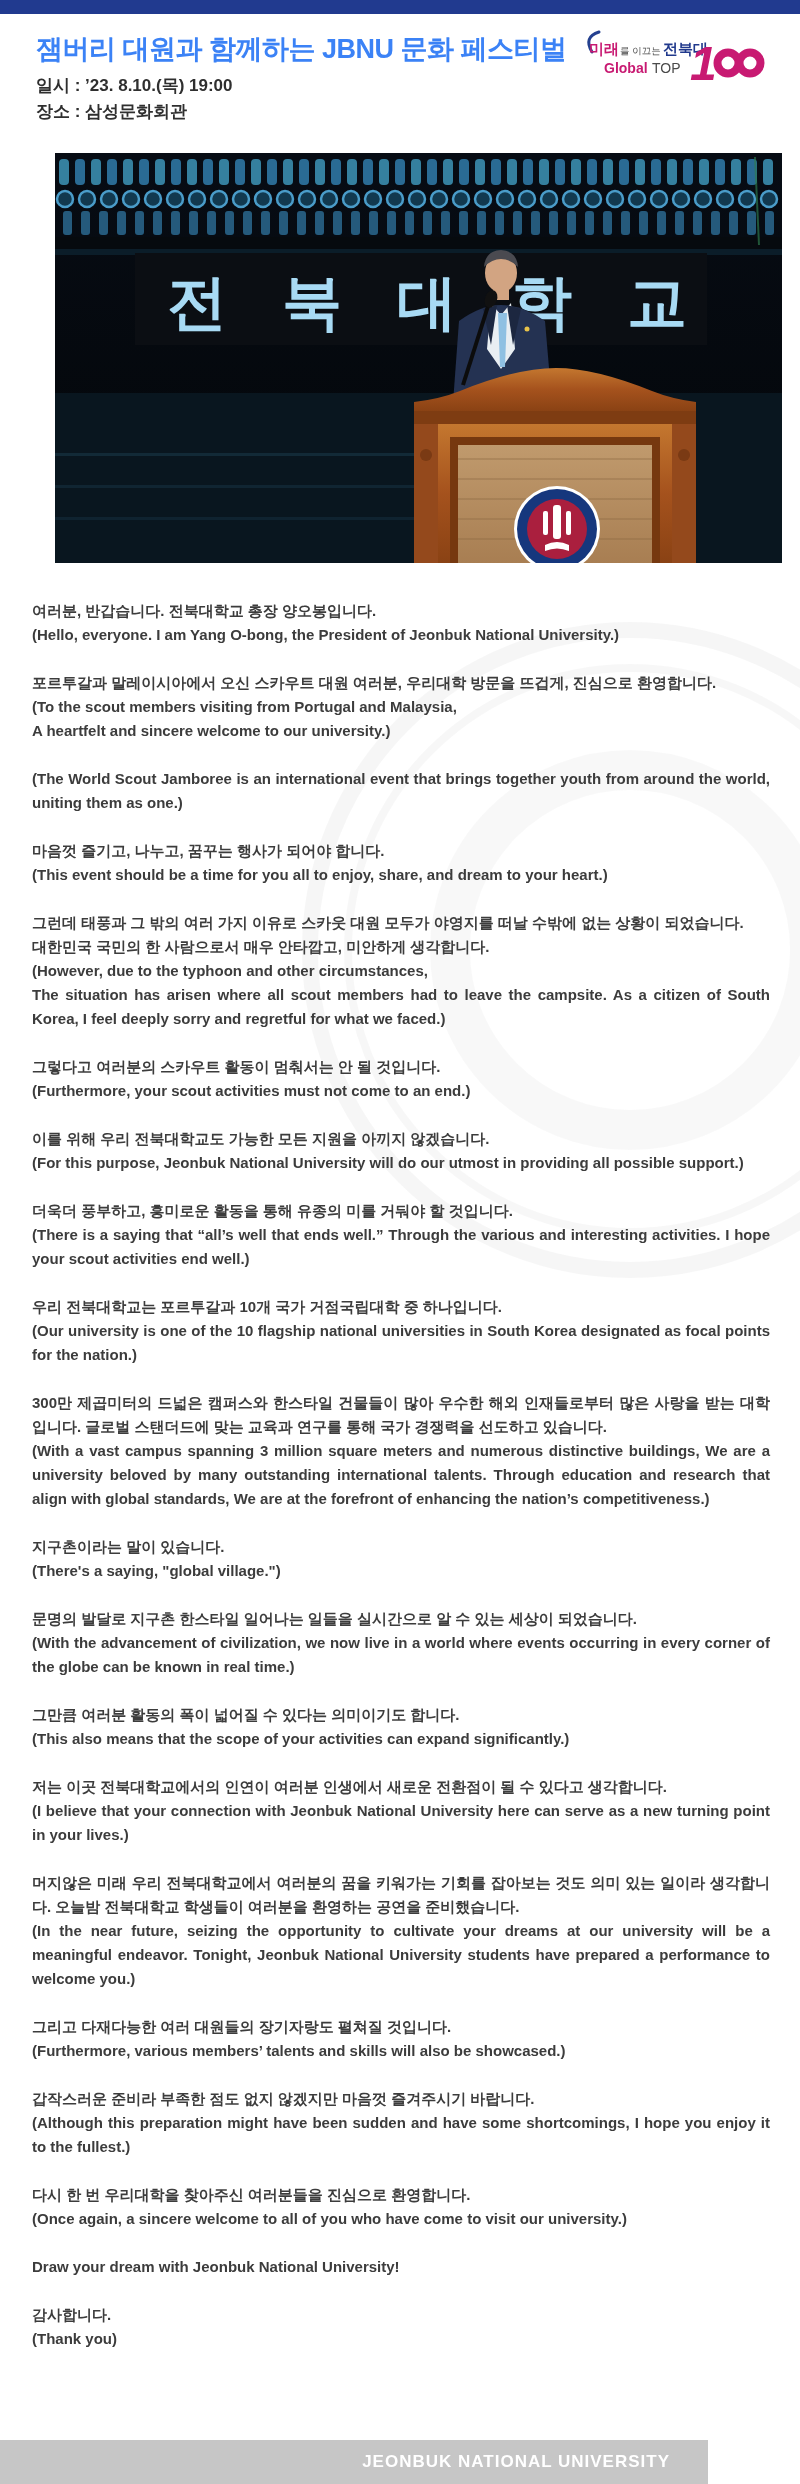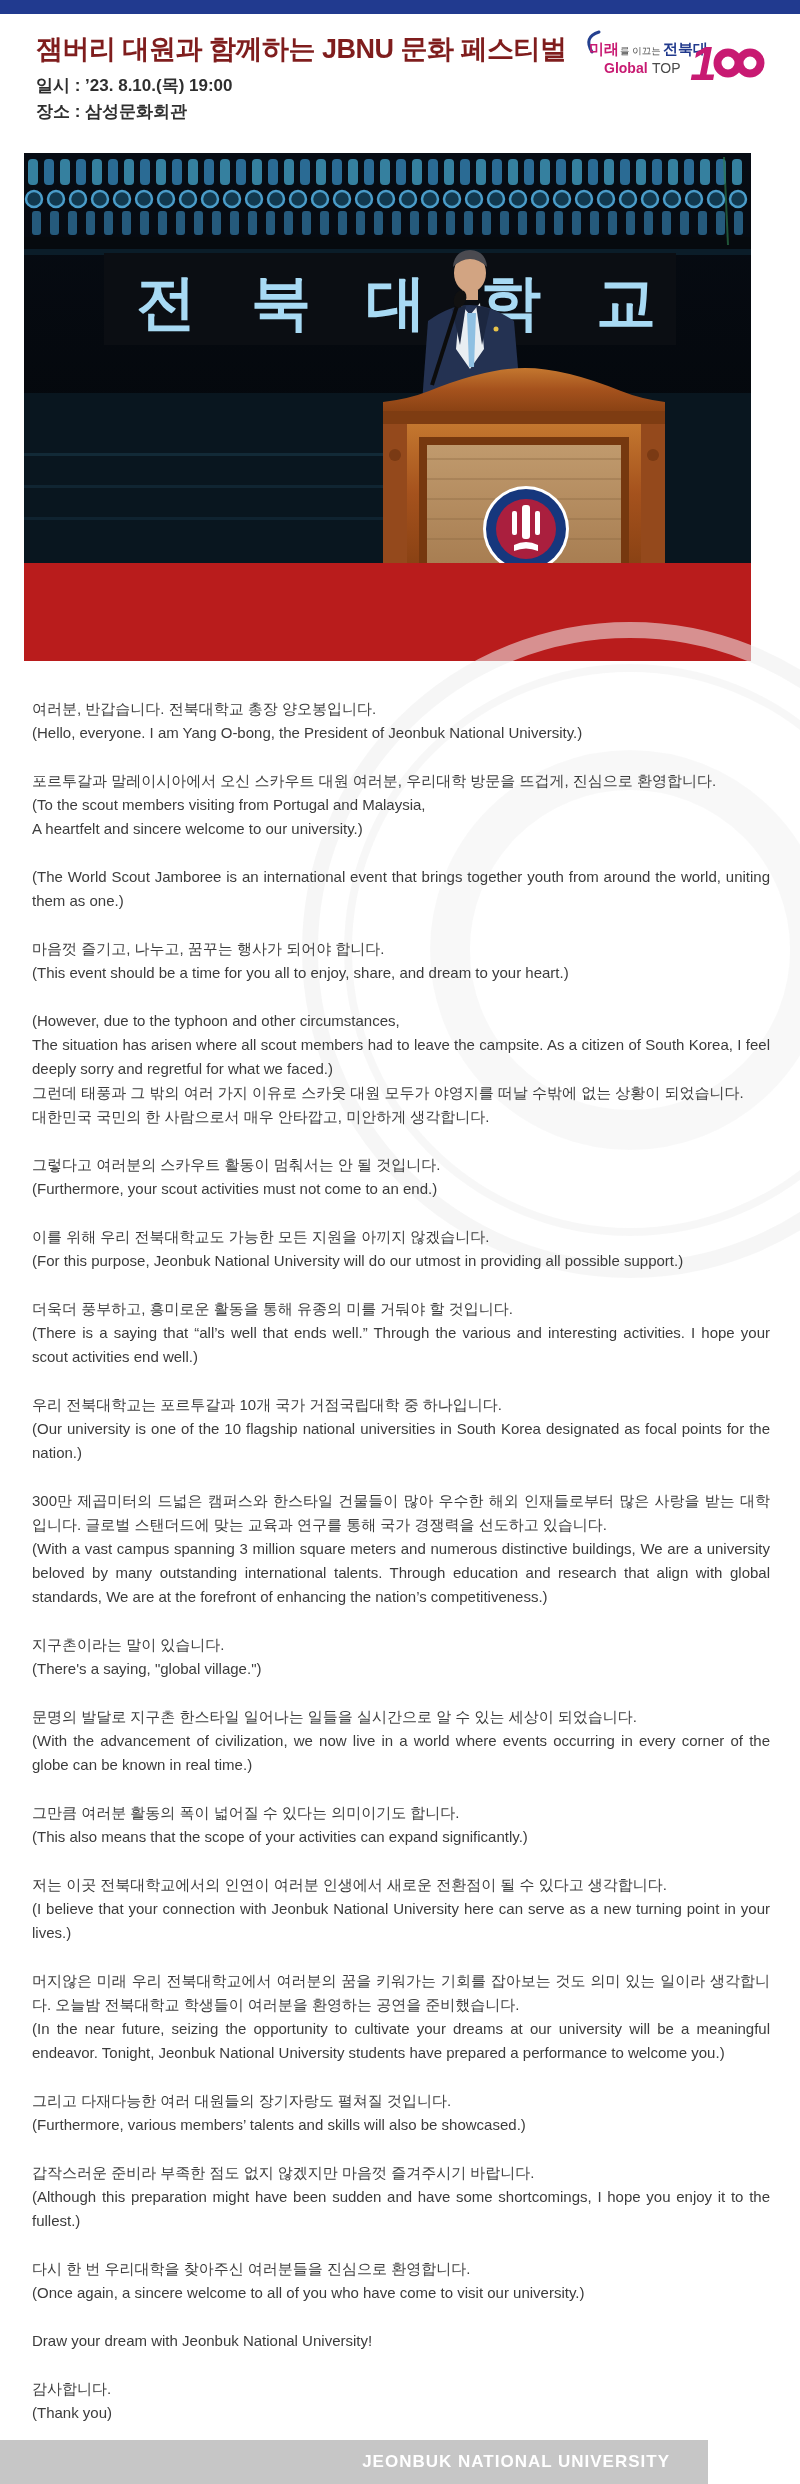--- a/index.html
+++ b/index.html
@@ -1,27 +1,27 @@
 <!DOCTYPE html>
 <html lang="ko"><head>
 <meta charset="utf-8">
 <style>
   * { margin:0; padding:0; box-sizing:border-box; }
   html,body { background:#ffffff; }
   body { font-family:"Liberation Sans","DejaVu Sans",sans-serif; }
   .page { position:relative; width:800px; height:2484px; background:#fff; overflow:hidden; margin:0; }
   .top-bar { position:absolute; top:0; left:0; width:800px; height:14px; background:#213a8f; }
   .header { position:relative; padding:32px 30px 0 36px; }
-  .page-title { font-size:27px; font-weight:800; color:#7f1d1d; letter-spacing:-0.5px; line-height:34px; }
+  .page-title { font-size:27px; font-weight:800; color:#3b82f6; letter-spacing:-0.5px; line-height:34px; }
   .meta { margin-top:7px; }
   .meta-line { font-size:17px; color:#2f2f2f; line-height:26px;font-weight:bold; }
   .logo { position:absolute; top:30px; right:26px; width:192px; height:62px; }
-  .photo-wrap { margin:28px auto 0 24px; width:727px; height:508px; background:#b91c1c; }
+  .photo-wrap { margin:28px auto 0 55px; width:727px; height:410px; background:#4d7c0f; }
   .speech { position:relative; z-index:1; padding:36px 30px 0 32px; }
-  .para { margin-bottom:24px; }
+  .para { margin-bottom:24px;font-weight:bold; }
   .para .line { font-size:15px; line-height:24px; color:#3c3c3c; text-align:justify; white-space:pre-line; }
   .watermark { position:absolute; left:300px; top:570px; z-index:0; opacity:0.55; pointer-events:none; }
   .footer-bar { position:absolute; bottom:0; left:0; width:708px; height:44px; background:#c6c6c6; }
   .footer-text { position:absolute; right:38px; top:0; line-height:44px; color:#ffffff; font-weight:bold; font-size:17px; letter-spacing:1px; }
 </style>
 </head>
 <body>
 
 <div class="page">
 
@@ -264,24 +264,24 @@
 A heartfelt and sincere welcome to our university.)</div>
       </div>
       <div class="para">
         <div class="line en">(The World Scout Jamboree is an international event that brings together youth from around the world, uniting them as one.)</div>
       </div>
       <div class="para">
         <div class="line ko">마음껏 즐기고, 나누고, 꿈꾸는 행사가 되어야 합니다.</div>
         <div class="line en">(This event should be a time for you all to enjoy, share, and dream to your heart.)</div>
       </div>
       <div class="para">
+        <div class="line ko">그런데 태풍과 그 밖의 여러 가지 이유로 스카웃 대원 모두가 야영지를 떠날 수밖에 없는 상황이 되었습니다.
+대한민국 국민의 한 사람으로서 매우 안타깝고, 미안하게 생각합니다.</div>
         <div class="line en">(However, due to the typhoon and other circumstances,
 The situation has arisen where all scout members had to leave the campsite. As a citizen of South Korea, I feel deeply sorry and regretful for what we faced.)</div>
-        <div class="line ko">그런데 태풍과 그 밖의 여러 가지 이유로 스카웃 대원 모두가 야영지를 떠날 수밖에 없는 상황이 되었습니다.
-대한민국 국민의 한 사람으로서 매우 안타깝고, 미안하게 생각합니다.</div>
       </div>
       <div class="para">
         <div class="line ko">그렇다고 여러분의 스카우트 활동이 멈춰서는 안 될 것입니다.</div>
         <div class="line en">(Furthermore, your scout activities must not come to an end.)</div>
       </div>
       <div class="para">
         <div class="line ko">이를 위해 우리 전북대학교도 가능한 모든 지원을 아끼지 않겠습니다.</div>
         <div class="line en">(For this purpose, Jeonbuk National University will do our utmost in providing all possible support.)</div>
       </div>
       <div class="para">

